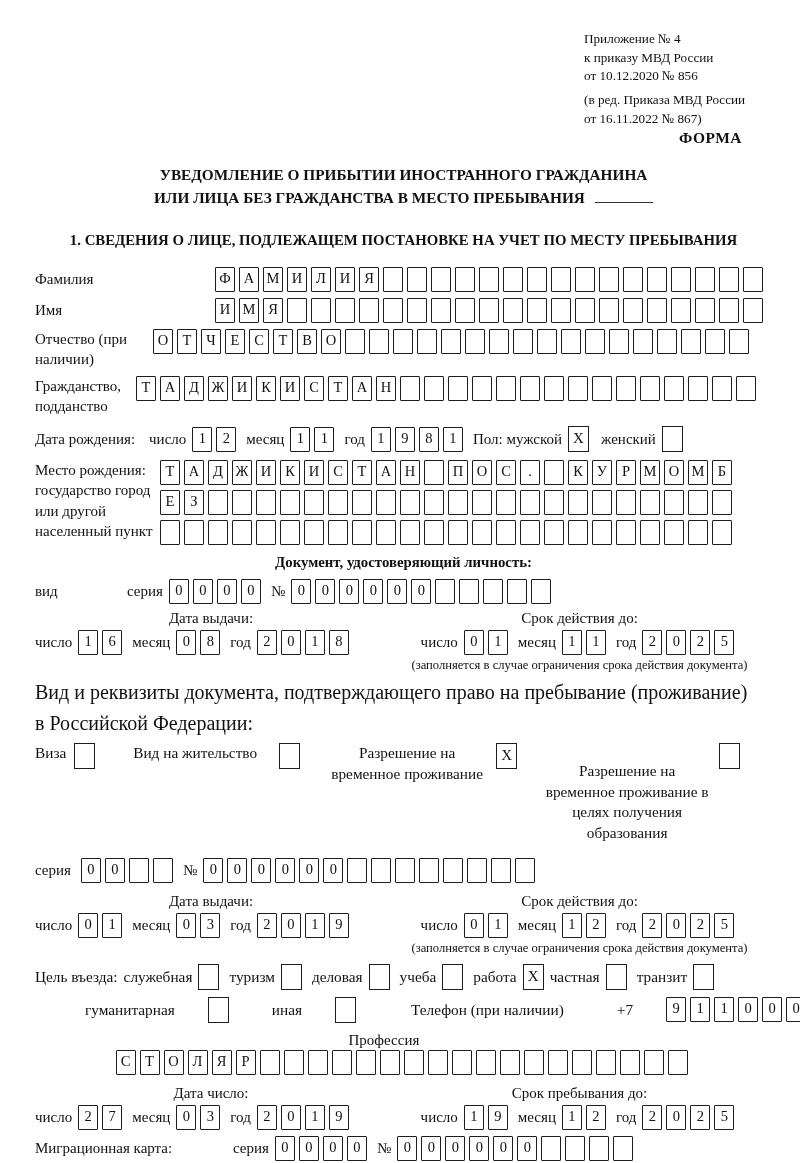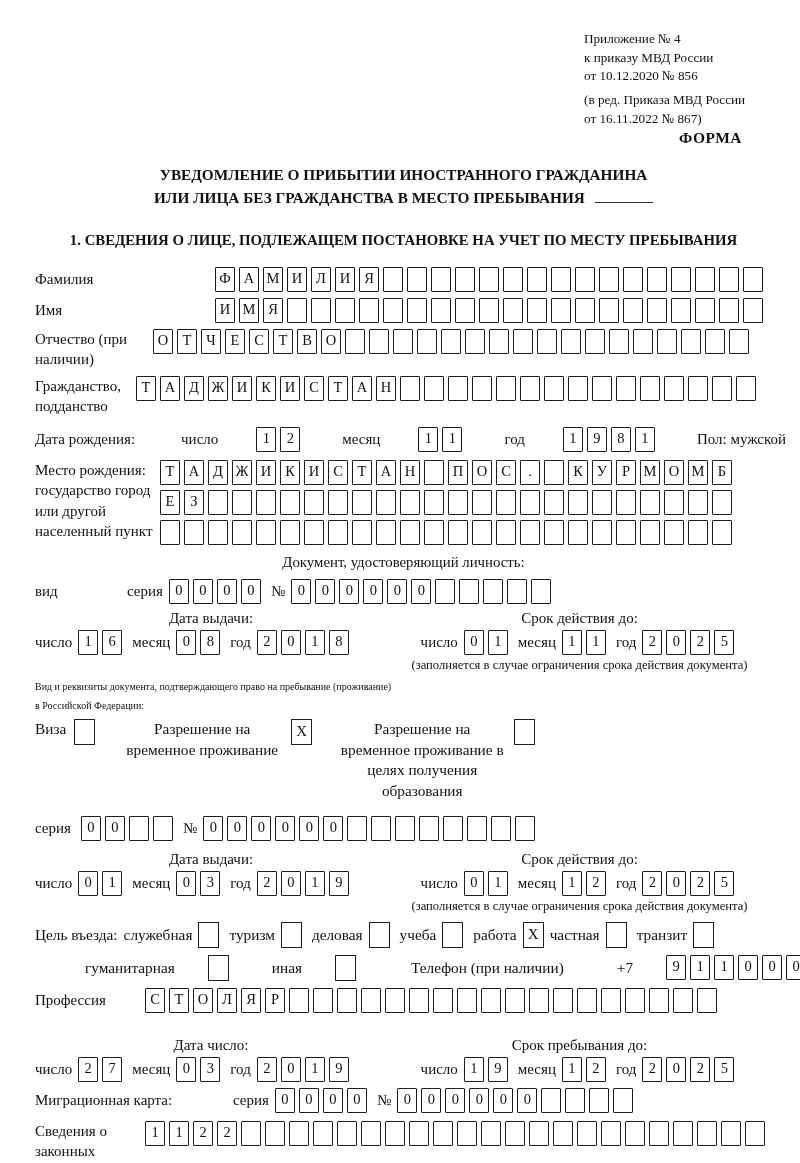--- a/index.html
+++ b/index.html
@@ -35,38 +35,38 @@
   }
 
   .frow { display:flex; align-items:center; margin-bottom:6px; }
   .frow.top { align-items:flex-start; }
   .lbl { font-size:15px; flex:none; line-height:1.35; }
   .w180 { width:180px; } .w118 { width:118px; } .w101 { width:101px; }
   .w125 { width:125px; } .w110 { width:110px; } .w78 { width:78px; }
   .mini-lbl { font-size:15px; flex:none; margin:0 6px; }
   .boxcol .boxes { display:block; margin-bottom:5px; }
 
-  .center-bold { text-align:center; font-weight:normal; font-size:14.8px; margin:4px 0 8px 0; }
+  .center-bold { text-align:center; font-weight:bold; font-size:14.8px; margin:4px 0 8px 0; }
 
   
   .dates { display:flex; margin-bottom:8px; }
   .dcol-l { width:352px; flex:none; }
   .dcol-r { flex:1; }
   .dtitle { text-align:center; font-size:15px; margin-bottom:3px; }
   .dline { display:flex; align-items:center; font-size:15px; }
   .dline .mini-lbl:first-child { margin-left:0; }
   .dnote { font-size:12.6px; text-align:center; margin-top:3px; white-space:nowrap; }
 
-  .plain { font-size:10px; margin-bottom:8px; }
+  .plain { font-size:20px; margin-bottom:8px; }
 
   .opt-row { display:flex; align-items:flex-start; margin:4px 0 14px 0; }
   .opt { display:flex; align-items:flex-start; margin-right:26px; }
   .opt .olbl { font-size:15.3px; margin-right:8px; line-height:1.35; }
   .opt .olbl.c2 { width:162px; text-align:center; }
-  .opt .olbl.c3 { width:168px; text-align:center; }
+  .opt .olbl.c3 { width:168px; text-align:center;margin-top:18px; }
 
   .purpose-row { display:flex; align-items:center; margin-bottom:7px; flex-wrap:nowrap; }
   .purpose-row .plbl { font-size:15.3px; margin-right:6px; flex:none; }
   .purpose-row .cb { margin-right:10px; }
   .indent100 { margin-left:50px;gap:27px; }
 </style>
 </head>
 <body>
 
 <div class="page">
@@ -101,21 +101,21 @@
   <div class="frow top">
     <span class="lbl w118">Отчество (при наличии)</span>
     <span class="boxes"><span class="box">О</span><span class="box">Т</span><span class="box">Ч</span><span class="box">Е</span><span class="box">С</span><span class="box">Т</span><span class="box">В</span><span class="box">О</span><span class="box"></span><span class="box"></span><span class="box"></span><span class="box"></span><span class="box"></span><span class="box"></span><span class="box"></span><span class="box"></span><span class="box"></span><span class="box"></span><span class="box"></span><span class="box"></span><span class="box"></span><span class="box"></span><span class="box"></span><span class="box"></span><span class="box"></span></span>
   </div>
 
   <div class="frow top">
     <span class="lbl w101">Гражданство, подданство</span>
     <span class="boxes"><span class="box">Т</span><span class="box">А</span><span class="box">Д</span><span class="box">Ж</span><span class="box">И</span><span class="box">К</span><span class="box">И</span><span class="box">С</span><span class="box">Т</span><span class="box">А</span><span class="box">Н</span><span class="box"></span><span class="box"></span><span class="box"></span><span class="box"></span><span class="box"></span><span class="box"></span><span class="box"></span><span class="box"></span><span class="box"></span><span class="box"></span><span class="box"></span><span class="box"></span><span class="box"></span><span class="box"></span><span class="box"></span></span>
   </div>
 
-  <div class="frow" style="margin-top:10px;gap:32px;">
+  <div class="frow" style="margin-top:10px;">
     <span class="lbl">Дата рождения:</span>
     <span class="mini-lbl" style="margin-left:14px;">число</span>
     <span class="boxes"><span class="box">1</span><span class="box">2</span></span>
     <span class="mini-lbl">месяц</span>
     <span class="boxes"><span class="box">1</span><span class="box">1</span></span>
     <span class="mini-lbl">год</span>
     <span class="boxes"><span class="box">1</span><span class="box">9</span><span class="box">8</span><span class="box">1</span></span>
     <span class="mini-lbl"><span>Пол:</span>&nbsp;<span>мужской</span></span>
     <span class="cb">X</span>
     <span class="mini-lbl" style="margin-left:12px;">женский</span>
@@ -168,20 +168,24 @@
   </div>
 
   <div class="plain">Вид и реквизиты документа, подтверждающего право на пребывание (проживание)</div>
   <div class="plain">в Российской Федерации:</div>
 
   <div class="opt-row">
     <span class="opt">
       <span class="olbl">Виза</span>
       <span class="cb"></span>
     </span>
+    <span class="opt" style="margin-left:12px;">
+      <span class="olbl" style="margin-right:22px;">Вид на жительство</span>
+      <span class="cb"></span>
+    </span>
     <span class="opt">
       <span class="olbl c2">Разрешение на временное проживание</span>
       <span class="cb">X</span>
     </span>
     <span class="opt" style="margin-right:0;">
       <span class="olbl c3">Разрешение на временное проживание в целях получения образования</span>
       <span class="cb"></span>
     </span>
   </div>
 
@@ -239,21 +243,21 @@
   <div class="purpose-row indent100">
     <span class="plbl">гуманитарная</span>
     <span class="cb" style="margin-right:16px;"></span>
     <span class="plbl">иная</span>
     <span class="cb" style="margin-right:28px;"></span>
     <span class="plbl" style="margin-right:26px;">Телефон (при наличии)</span>
     <span class="plbl">+7</span>
     <span class="boxes"><span class="box">9</span><span class="box">1</span><span class="box">1</span><span class="box">0</span><span class="box">0</span><span class="box">0</span><span class="box">0</span><span class="box">0</span><span class="box">0</span><span class="box"></span></span>
   </div>
 
-  <div class="frow" style="margin-bottom:24px;">
+  <div class="frow" style="margin-bottom:10px;flex-direction:column;">
     <span class="lbl w110">Профессия</span>
     <span class="boxes"><span class="box">С</span><span class="box">Т</span><span class="box">О</span><span class="box">Л</span><span class="box">Я</span><span class="box">Р</span><span class="box"></span><span class="box"></span><span class="box"></span><span class="box"></span><span class="box"></span><span class="box"></span><span class="box"></span><span class="box"></span><span class="box"></span><span class="box"></span><span class="box"></span><span class="box"></span><span class="box"></span><span class="box"></span><span class="box"></span><span class="box"></span><span class="box"></span><span class="box"></span></span>
   </div>
 
   <div class="dates" style="margin-bottom:6px;">
     <div class="dcol-l">
       <div class="dtitle">Дата число:</div>
       <div class="dline">
         <span class="mini-lbl">число</span>
         <span class="boxes"><span class="box">2</span><span class="box">7</span></span>

